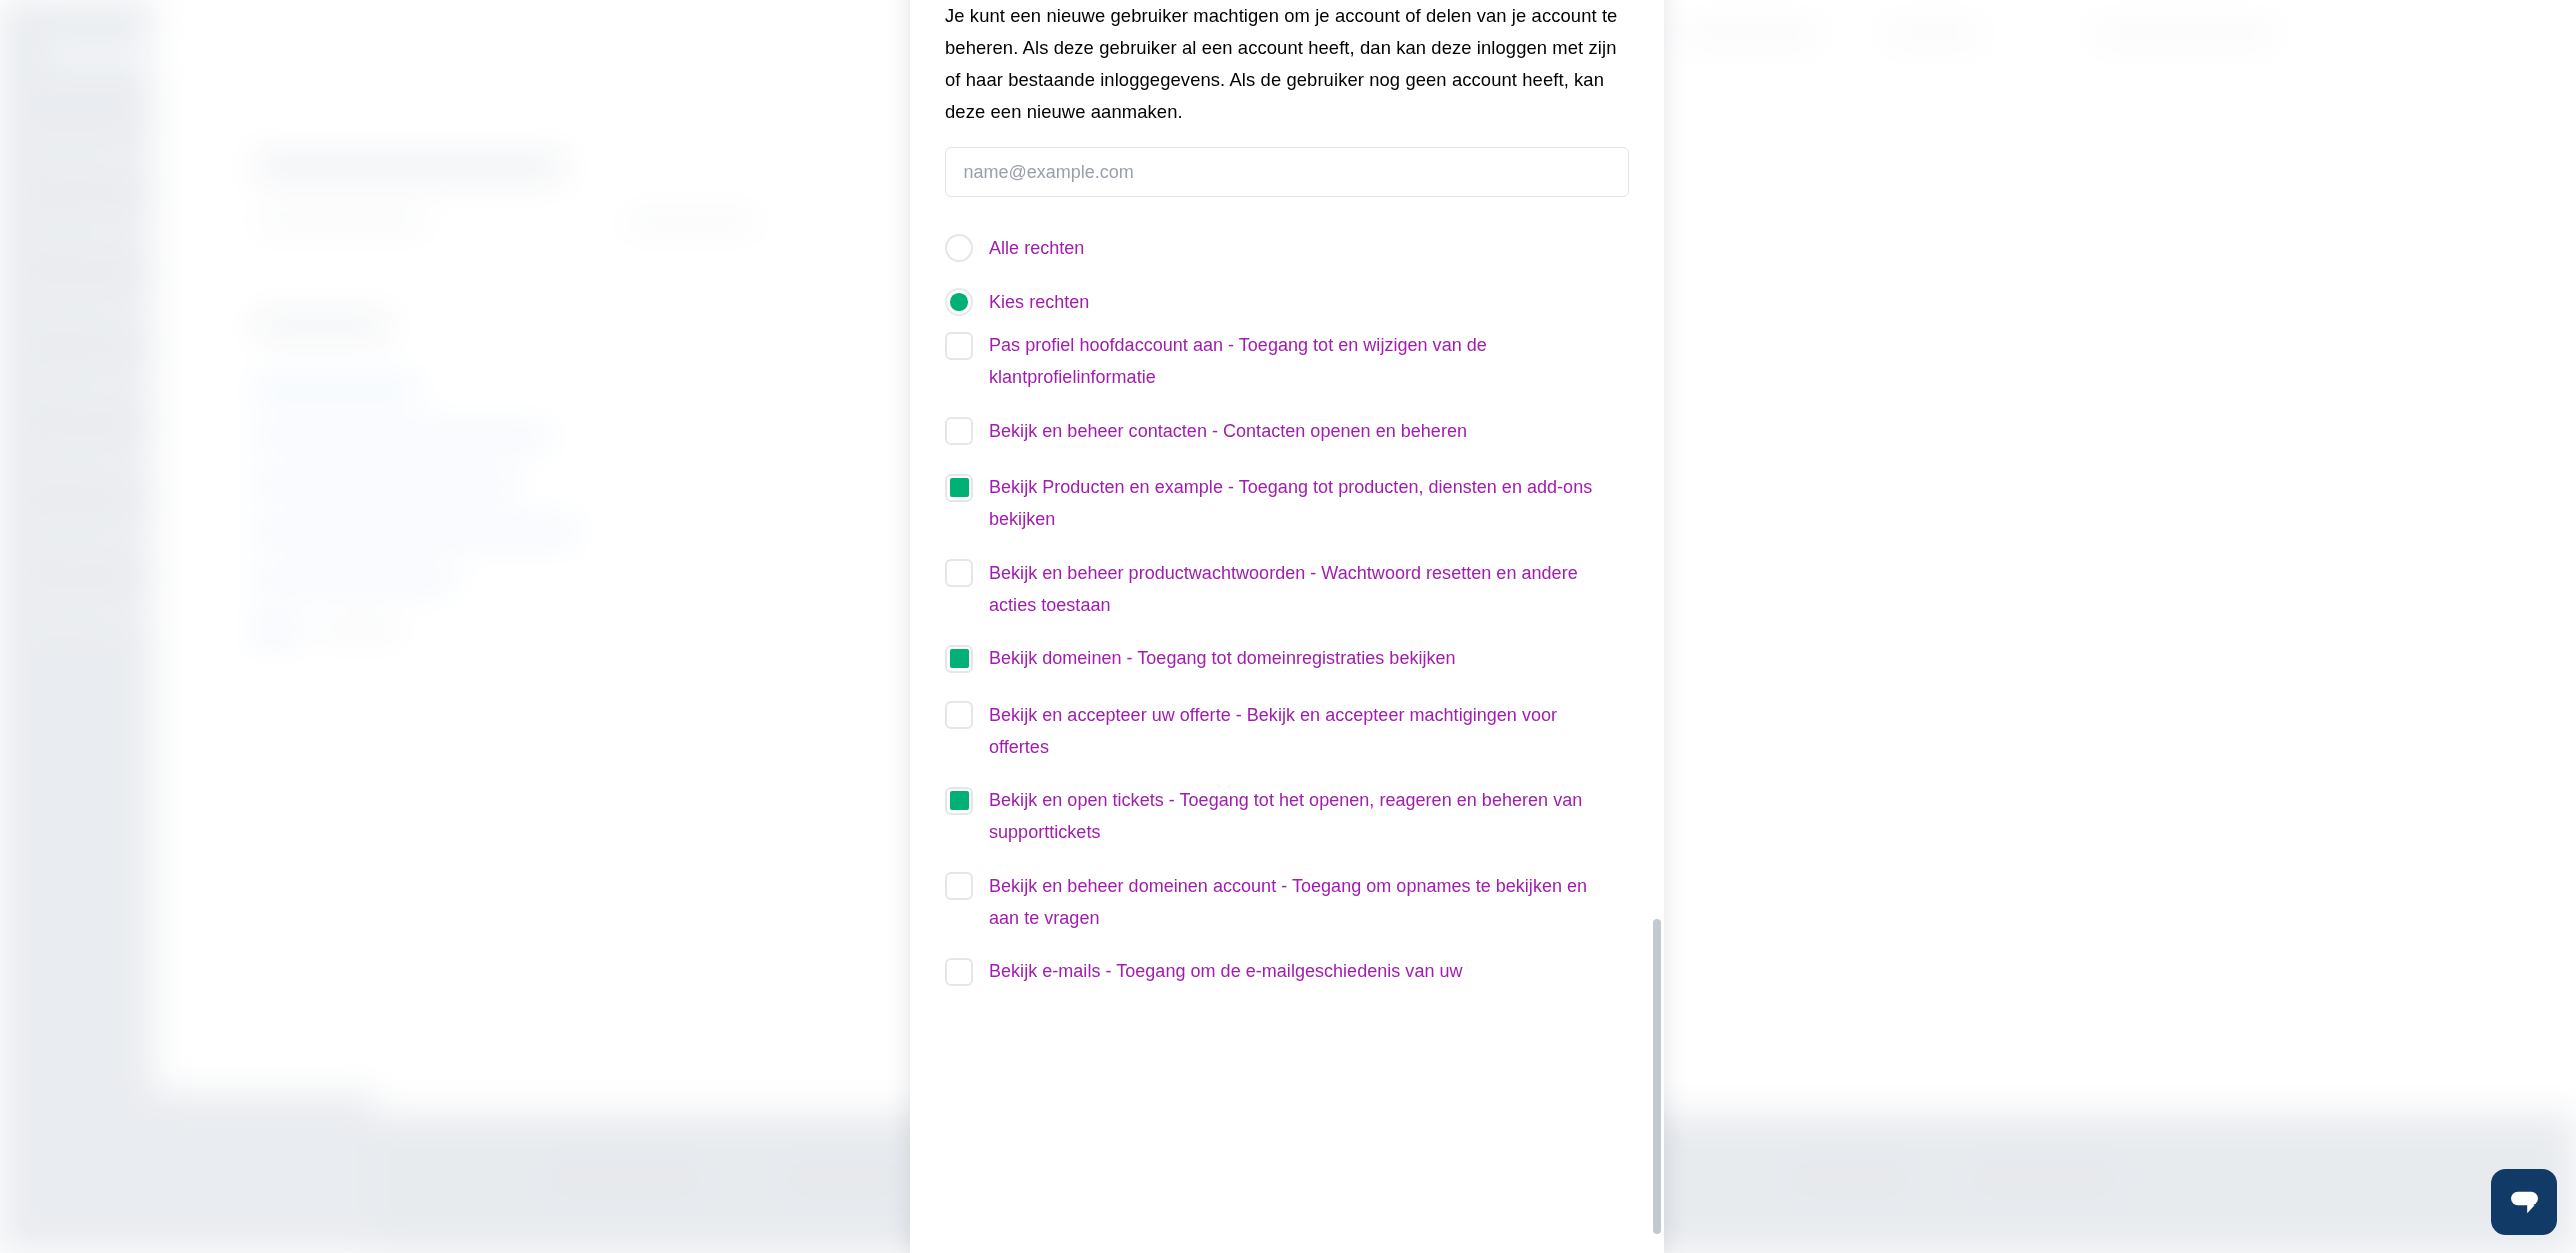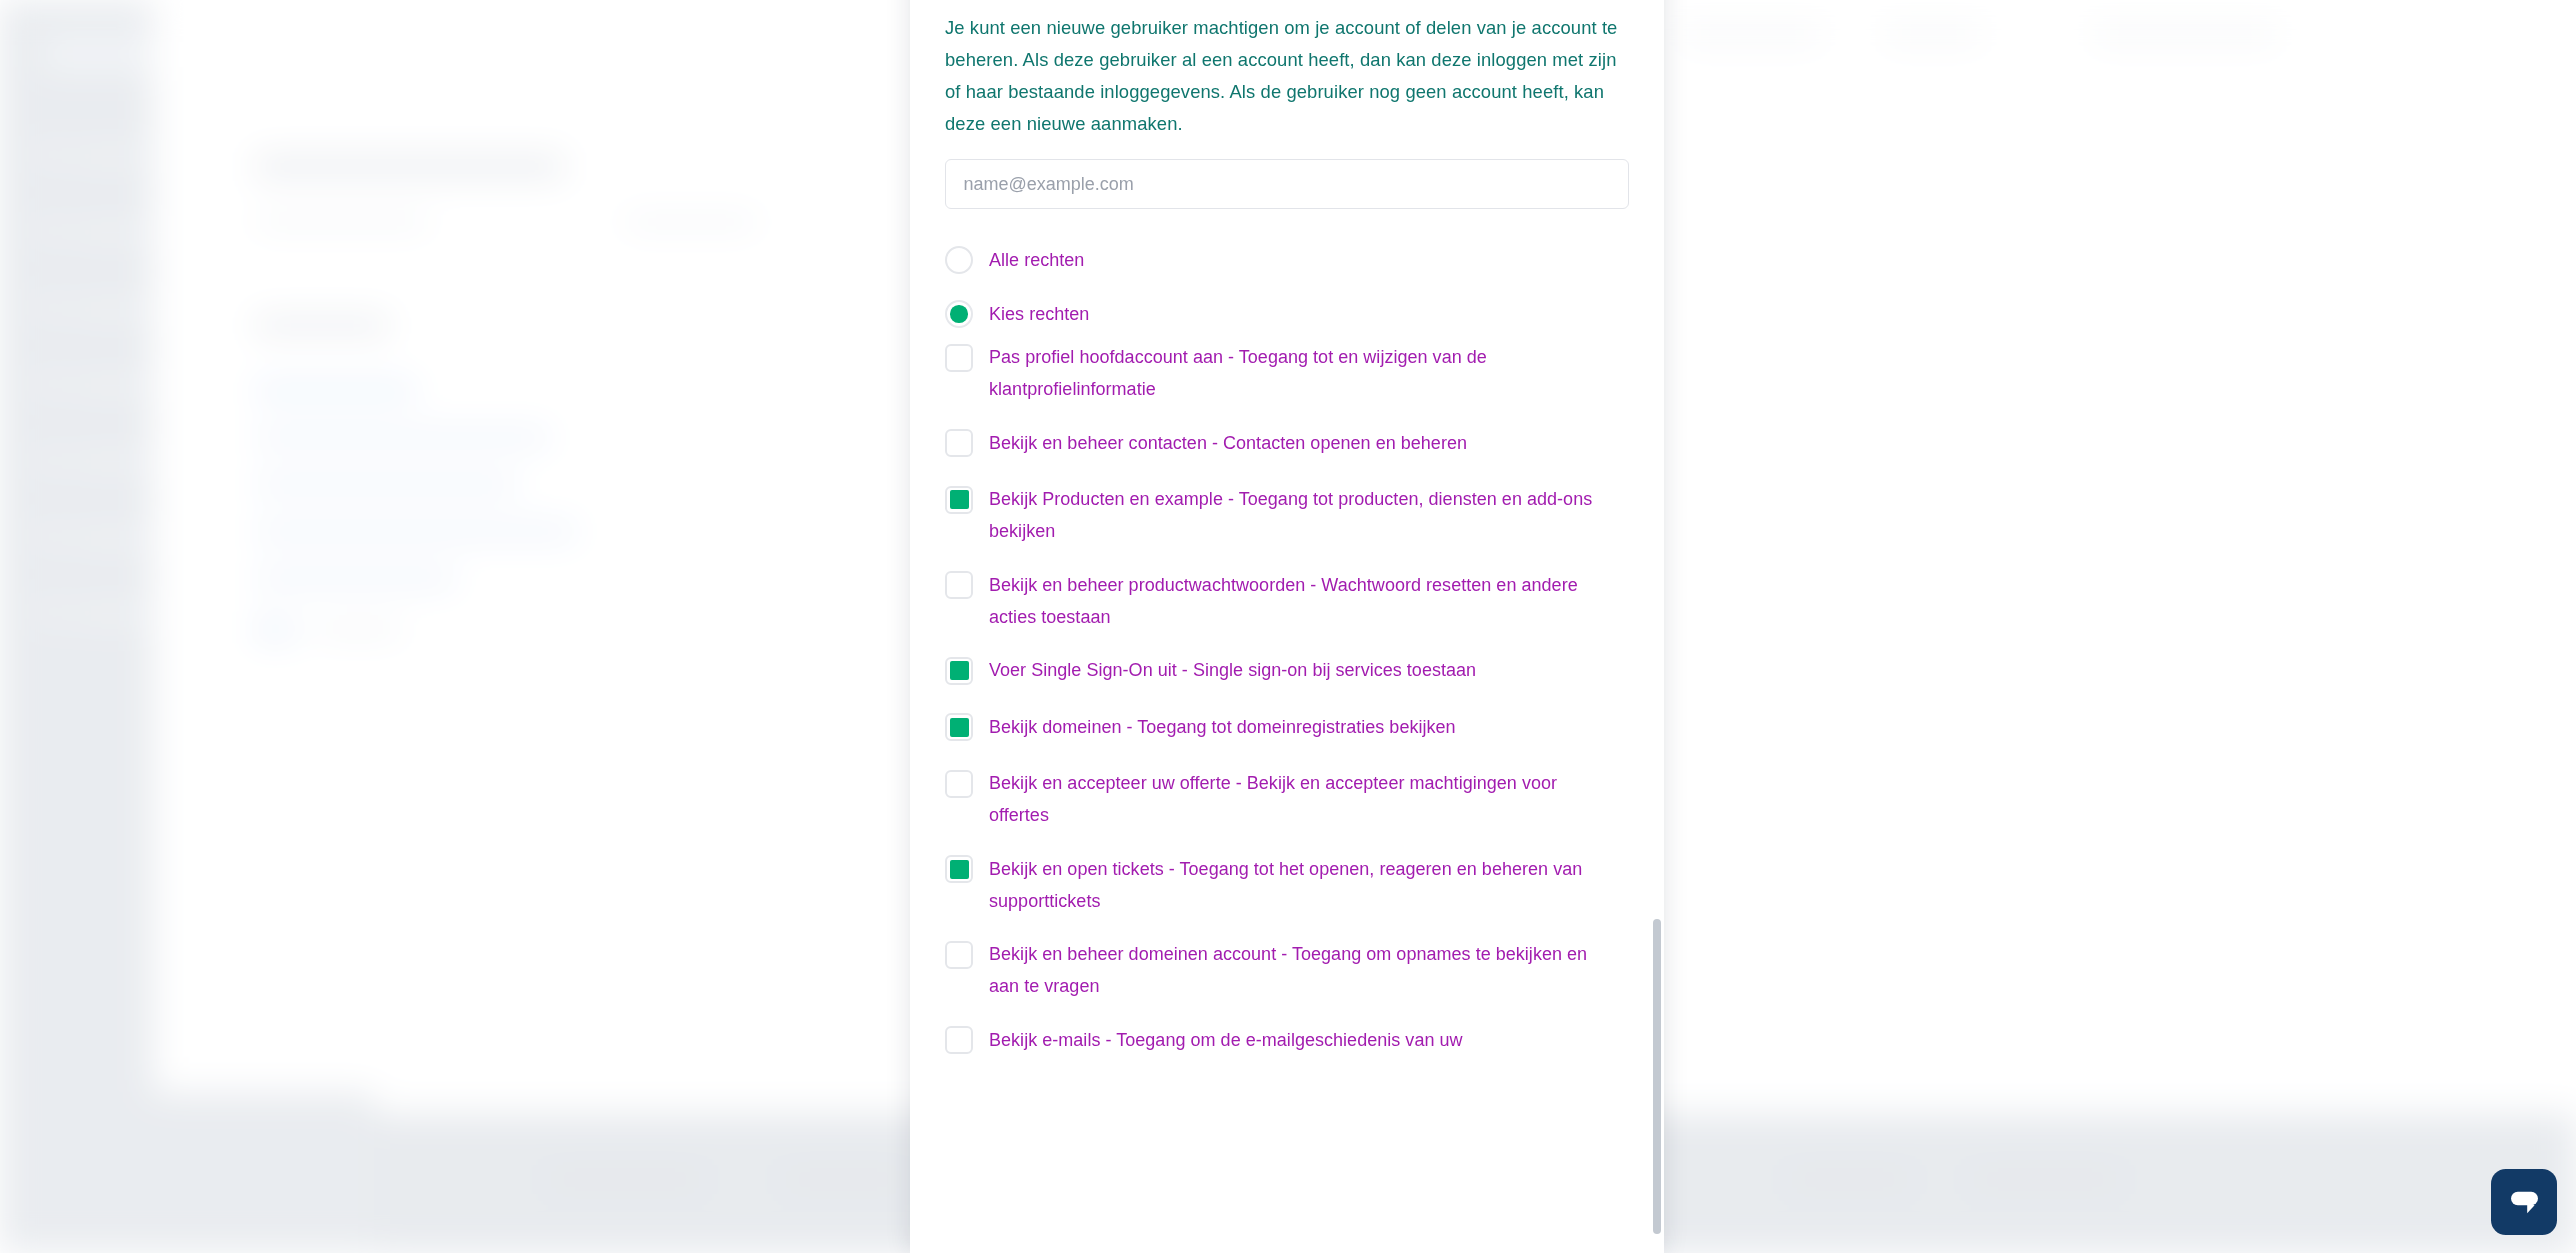--- a/index.html
+++ b/index.html
@@ -87,24 +87,24 @@
     background: #ffffff;
     box-shadow: 0 0 23px rgba(30,40,60,0.13);
     overflow: hidden;
   }
   #modal-body {
     position: absolute;
     left: 0; top: 0; right: 0; bottom: 0;
     padding: 40px 35px 0 35px;
   }
   .intro {
-    margin: 12px 0 19px 0;
+    margin: 0 0 19px 0;
     font-size: 18.4px;
     line-height: 32px;
-    color: #0f766e;
+    color: #000000;
     letter-spacing: 0.1px;
     max-width: 678px;
   }
   .email-field {
     display: block;
     width: 684px; height: 50px;
     border: 0.7px solid #e2e4e9;
     border-radius: 6px;
     background: #fff;
     font-family: "Liberation Sans", sans-serif;
@@ -296,24 +296,20 @@
       <div class="opt-row check-row">
         <span class="cbox on"></span>
         <span class="opt-label">Bekijk Producten en example - Toegang tot producten, diensten en add-ons bekijken</span>
       </div>
 
       <div class="opt-row check-row">
         <span class="cbox"></span>
         <span class="opt-label">Bekijk en beheer productwachtwoorden - Wachtwoord resetten en andere acties toestaan</span>
       </div>
 
-      <div class="opt-row check-row">
-        <span class="cbox on"></span>
-        <span class="opt-label">Voer Single Sign-On uit - Single sign-on bij services toestaan</span>
-      </div>
 
       <div class="opt-row check-row">
         <span class="cbox on"></span>
         <span class="opt-label">Bekijk domeinen - Toegang tot domeinregistraties bekijken</span>
       </div>
 
 
 
       <div class="opt-row check-row">
         <span class="cbox"></span>

